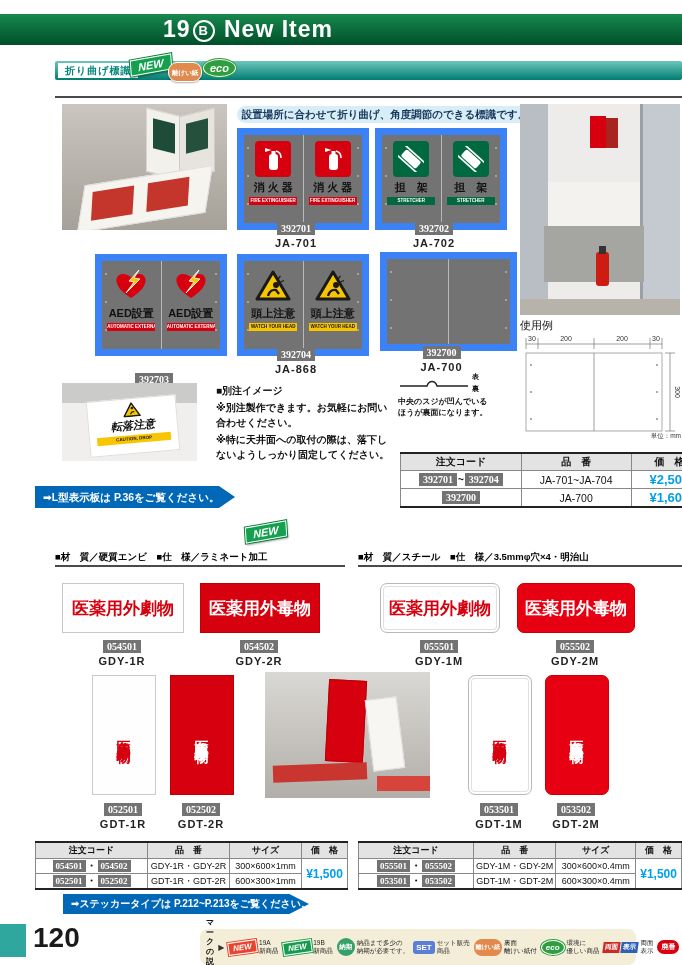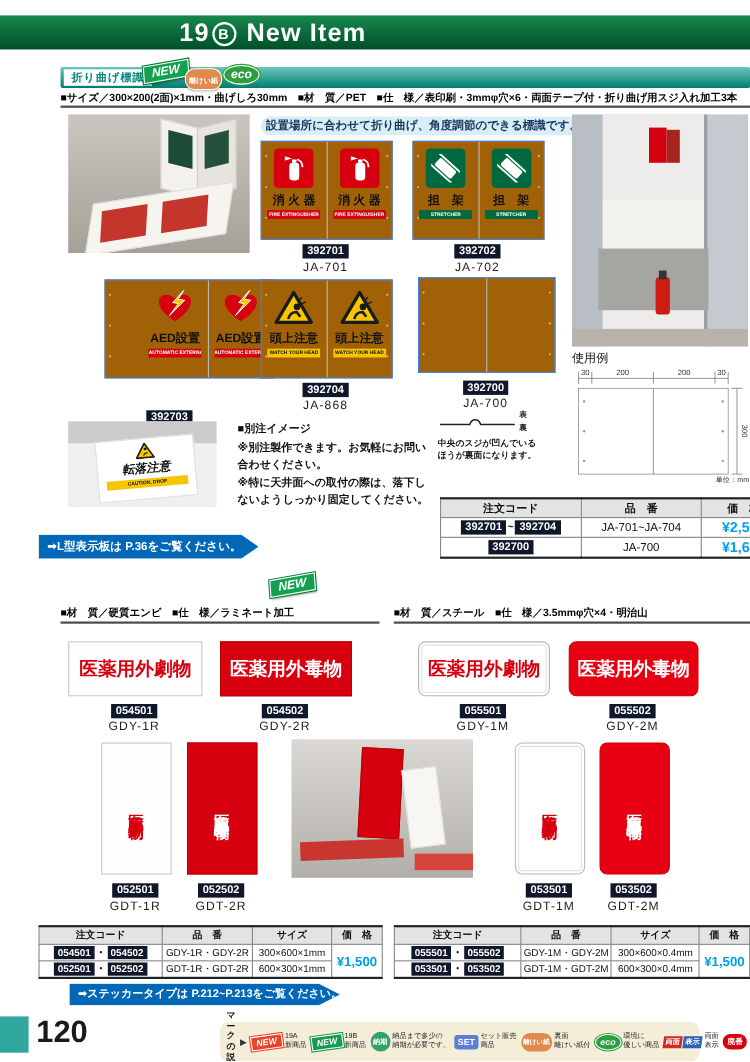--- a/index.html
+++ b/index.html
@@ -36,41 +36,41 @@
 
   .banner{position:absolute;left:237px;top:106px;width:296px;height:17px;background:#d9edf6;
           border-radius:9px;color:#16365c;font-weight:bold;font-size:10.5px;text-align:center;
           line-height:17px;font-family:"Liberation Serif","DejaVu Serif",serif;}
 
   
   .photo{position:absolute;overflow:hidden;}
   .photo>div{position:absolute;}
 
   
-  .card{position:absolute;width:118px;height:88px;background:#a16207;border:1px solid #3b82f6;display:flex;}
+  .card{position:absolute;width:118px;height:88px;background:#737373;border:7px solid #3b82f6;display:flex;}
   .card::before{content:"";position:absolute;left:3px;top:12px;width:2px;height:2px;border-radius:50%;
                 background:#b5b5b5;box-shadow:0 28px 0 #b5b5b5,0 56px 0 #b5b5b5;}
   .card::after{content:"";position:absolute;right:3px;top:12px;width:2px;height:2px;border-radius:50%;
                background:#b5b5b5;box-shadow:0 28px 0 #b5b5b5,0 56px 0 #b5b5b5;}
   .half{flex:1;display:flex;flex-direction:column;align-items:center;padding-top:6px;min-width:0;}
   .half+.half{border-left:1px solid #b8b8b8;}
   .picto{width:36px;height:36px;border-radius:4px;display:flex;align-items:center;justify-content:center;}
   .redbg{background:#d7000f;}
   .greenbg{background:#00693f;}
   .slabel{font-size:11px;font-weight:bold;margin-top:3px;white-space:nowrap;}
   .band{margin-top:2px;width:48px;height:8px;font-size:4.5px;font-weight:bold;color:#fff;
         text-align:center;line-height:8px;overflow:hidden;white-space:nowrap;}
   .bandred{background:#d7000f;}
   .bandgreen{background:#00693f;}
   .bandyellow{background:#f7c600;color:#111;}
 
   .idblock{position:absolute;text-align:center;line-height:1.15;}
-  .cbadge{display:inline-block;background:#0f172a;color:#fff;font-weight:bold;font-size:10px;
-          padding:0 4px;line-height:13px;}
-  .model{font-size:11px;color:#222;letter-spacing:1px;margin-top:1px;}
+  .cbadge{display:inline-block;background:#737373;color:#fff;font-weight:bold;font-size:10px;
+          padding:0 4px;line-height:13px;font-family:Liberation Serif, serif;}
+  .model{font-size:11px;color:#222;letter-spacing:1px;margin-top:1px;font-weight:bold;}
 
   
   .cimg{position:absolute;left:62px;top:383px;width:135px;height:78px;background:#f0efed;overflow:hidden;}
   .ceiling{position:absolute;left:0;top:0;width:100%;height:20px;background:#cbcbc9;}
   .hang{position:absolute;left:26px;top:15px;width:90px;height:56px;background:#fff;border:1px solid #ddd;
         transform:rotate(-5deg);display:flex;flex-direction:column;align-items:center;padding-top:3px;box-sizing:border-box;}
   .hang .hl{font-size:11px;font-weight:bold;font-style:italic;margin-top:1px;}
   .hang .hb{width:74px;height:8px;background:#f7c600;color:#111;font-size:4.5px;font-weight:bold;
             text-align:center;line-height:8px;margin-top:2px;}
 
@@ -139,21 +139,20 @@
   <div class="gbar">
     <div class="gtitle"><span>19</span><span class="circleB">B</span> <span>New Item</span></div>
   </div>
 
   <div class="secbar" style="left:55px;top:61px;width:627px;">
     <span class="seclabel">折り曲げ標識</span>
   </div>
   <span class="newb" style="left:130px;top:57px;">NEW</span>
   <span class="relb" style="left:168px;top:62px;">離けい紙</span>
   <span class="ecob" style="left:203px;top:59px;">eco</span>
-  <div class="spec" style="left:55px;top:83px;">■サイズ／300×200(2面)×1mm・曲げしろ30mm　■材　質／PET　■仕　様／表印刷・3mmφ穴×6・両面テープ付・折り曲げ用スジ入れ加工3本</div>
   <div class="rule" style="left:55px;top:96px;width:627px;"></div>
 
   <div class="photo" style="left:62px;top:104px;width:165px;height:126px;background:linear-gradient(#cac6bf,#a5a098);">
     <div style="left:84px;top:8px;width:34px;height:62px;background:#f3f1ec;transform:skewY(14deg);border:1px solid #d8d5cf;">
       <div style="position:absolute;left:6px;top:8px;width:22px;height:30px;background:#1d4d38;"></div>
     </div>
     <div style="left:117px;top:8px;width:34px;height:62px;background:#e7e4de;transform:skewY(-14deg);border:1px solid #d0cdc7;">
       <div style="position:absolute;left:6px;top:8px;width:22px;height:30px;background:#2a584а;background:#24503c;"></div>
     </div>
     <div style="left:18px;top:72px;width:128px;height:44px;background:#f6f4ef;transform:rotate(-9deg) skewX(-18deg);border:1px solid #ddd;">
@@ -221,21 +220,21 @@
       </div>
       <div class="slabel">担　架</div>
       <div class="band bandgreen">STRETCHER</div>
     </div>
   </div>
   <div class="idblock" style="left:375px;top:218px;width:118px;">
     <span class="cbadge">392702</span>
     <div class="model">JA-702</div>
   </div>
 
-  <div class="card" style="left:95px;top:254px;padding-left:34px;">
+  <div class="card" style="left:95px;top:254px;">
     <div class="half">
       <div class="picto">
         <svg width="36" height="32" viewBox="0 0 36 32">
             <path d="M18 29 C-7 14 5 -2 18 8 C31 -2 43 14 18 29 Z" fill="#d7000f"></path>
             <path d="M26 1 L16 12 L21 13 L13 24 L27 10 L21 9 Z" fill="#f7c600" stroke="#fff" stroke-width="0.9"></path>
           </svg>
       </div>
       <div class="slabel">AED設置</div>
       <div class="band bandred">AUTOMATIC EXTERNAL DEFIBRILLATOR</div>
     </div>

